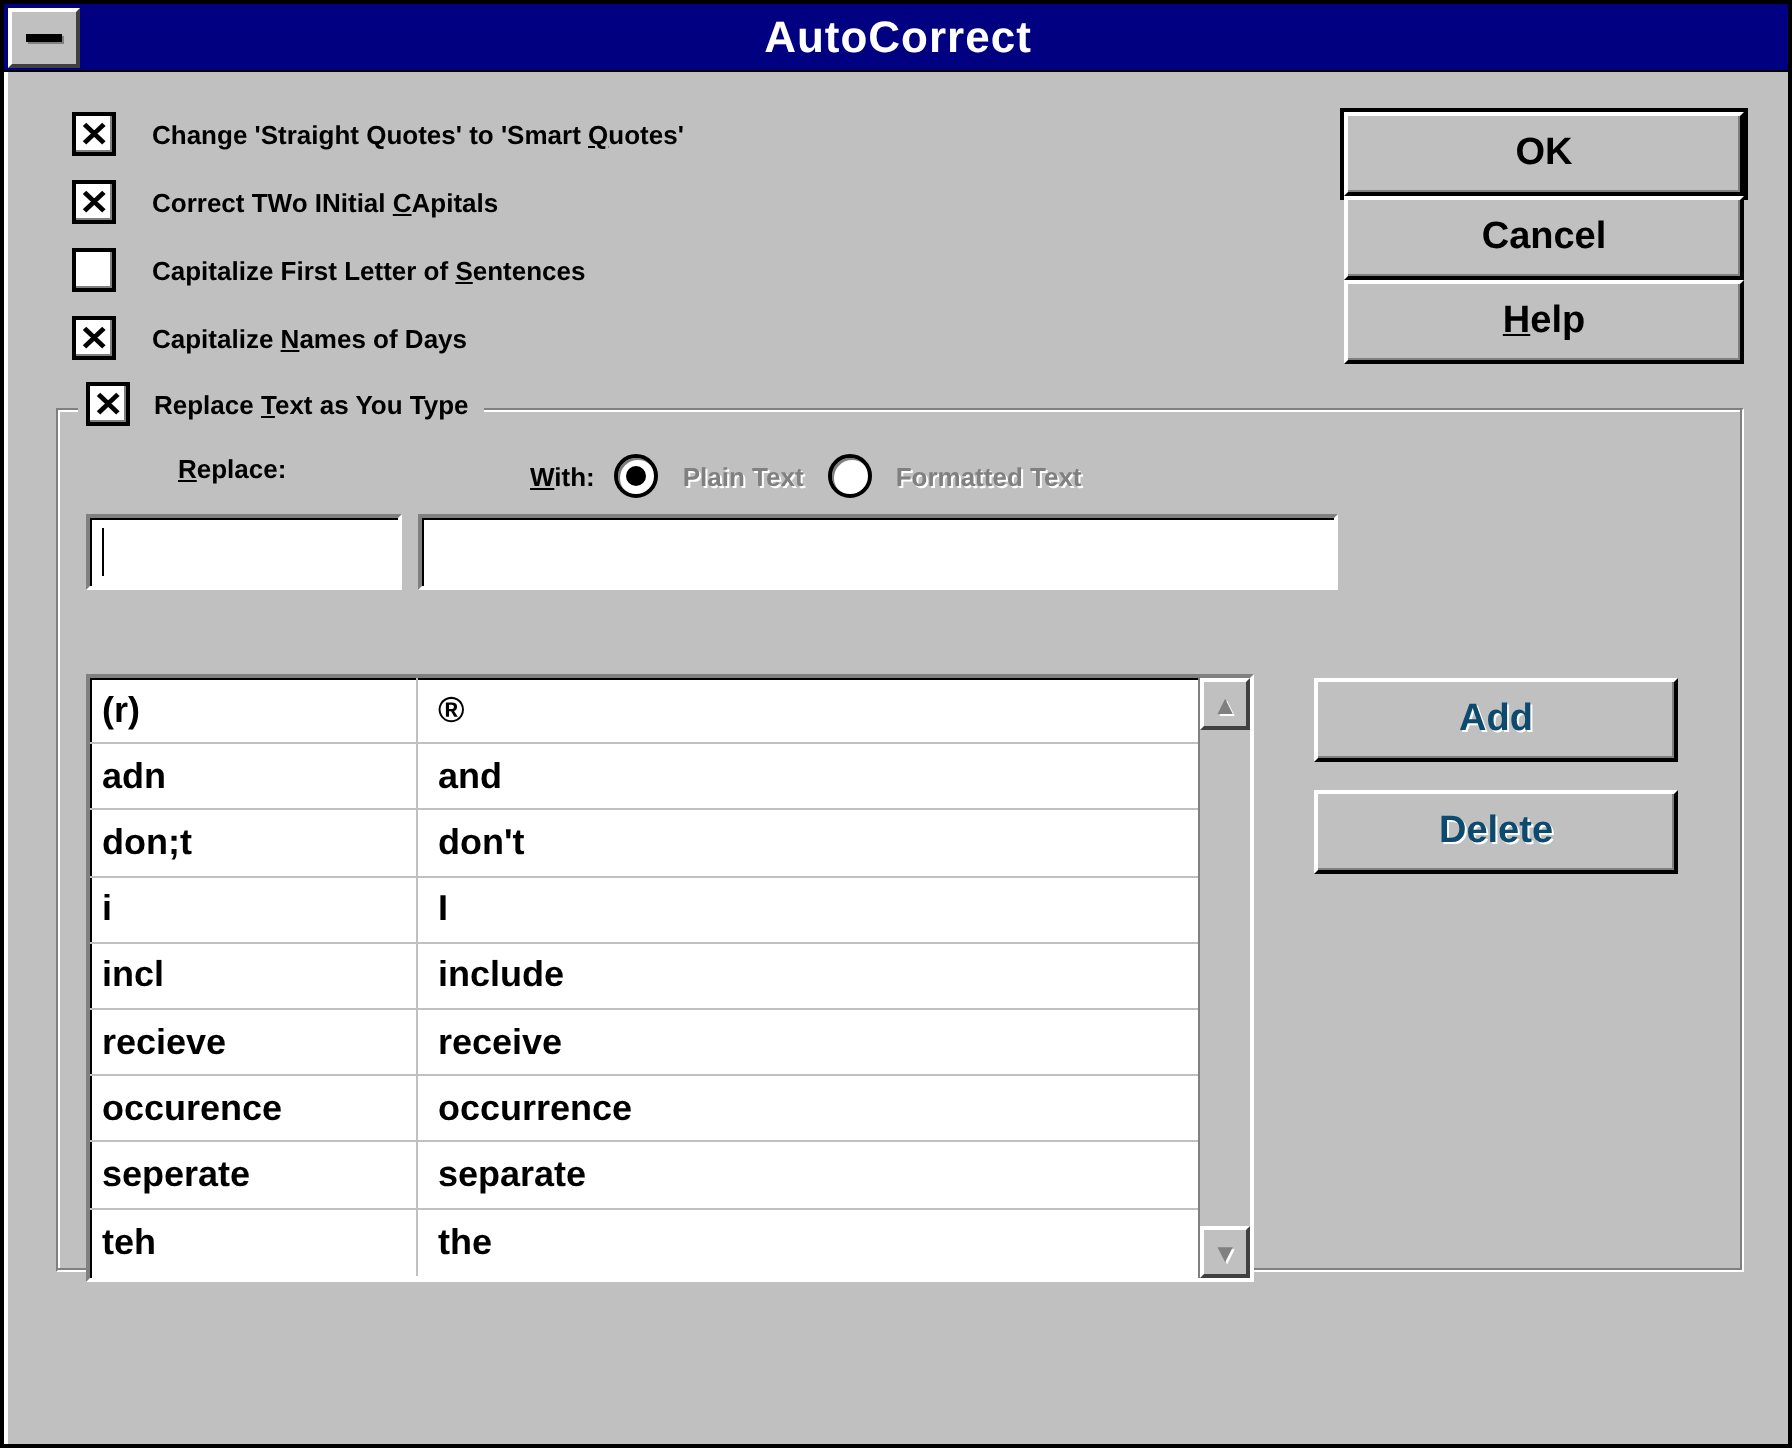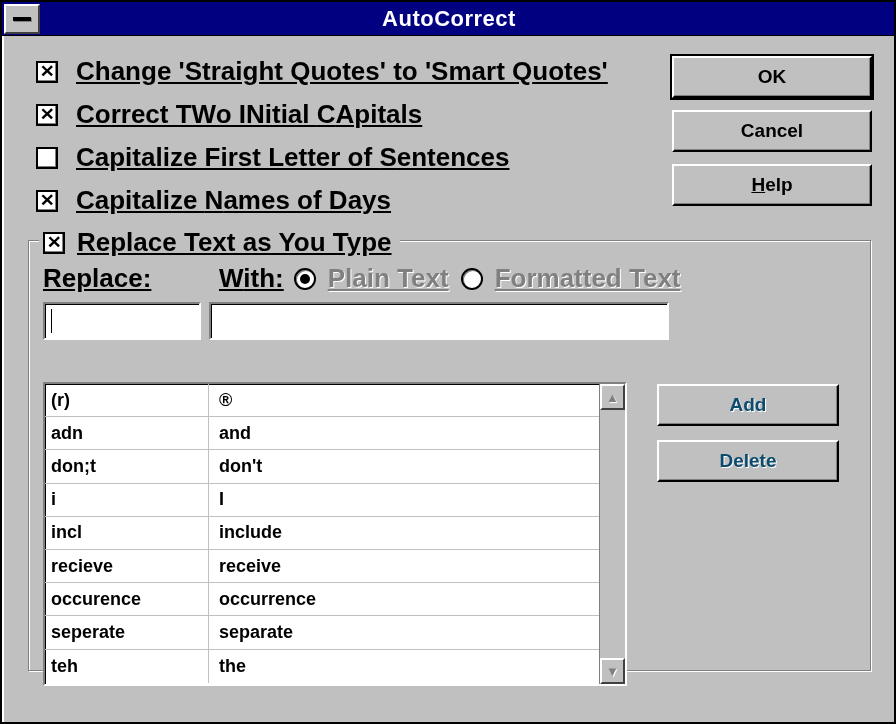--- a/index.html
+++ b/index.html
@@ -90,29 +90,28 @@
     color: #000;
   }
   .chkbox.checked::after {
     content: "✕";
     font-size: 17px;
     font-weight: bold;
     transform: scale(1.05,1);
   }
   .chklabel {
     color: #000;
-    font-size: 26px;
+    font-size: 13px;
     cursor: pointer;
-    text-decoration: underline;
   }
   .btncol {
     width: 200px;
     display: flex;
     flex-direction: column;
-    gap: 12px;
+    gap: 0;
     margin-left: 10px;
   }
   .btn {
     height: 42px;
     background: #c0c0c0;
     border-top: 2px solid #fff;
     border-left: 2px solid #fff;
     border-right: 2px solid #000;
     border-bottom: 2px solid #000;
     box-shadow: inset -1px -1px 0 #808080;
@@ -154,22 +153,23 @@
     left: 10px;
     background: #c0c0c0;
     padding: 0 8px 0 0;
     display: flex;
     align-items: center;
   }
   .group-legend .chkbox { margin-left: 4px; margin-right: 12px; }
 
   .fields-row {
     display: flex;
-    align-items: flex-end;
+    align-items: flex-start;
     gap: 18px;
+    margin-left: 46px;
   }
   .col-replace { width: 158px; }
   .radio-row { display: flex; align-items: center; gap: 12px; margin-left: 10px; }
   .radio {
     width: 22px;
     height: 22px;
     border: 2px solid #000;
     border-radius: 50%;
     background: #fff;
     display: flex;

